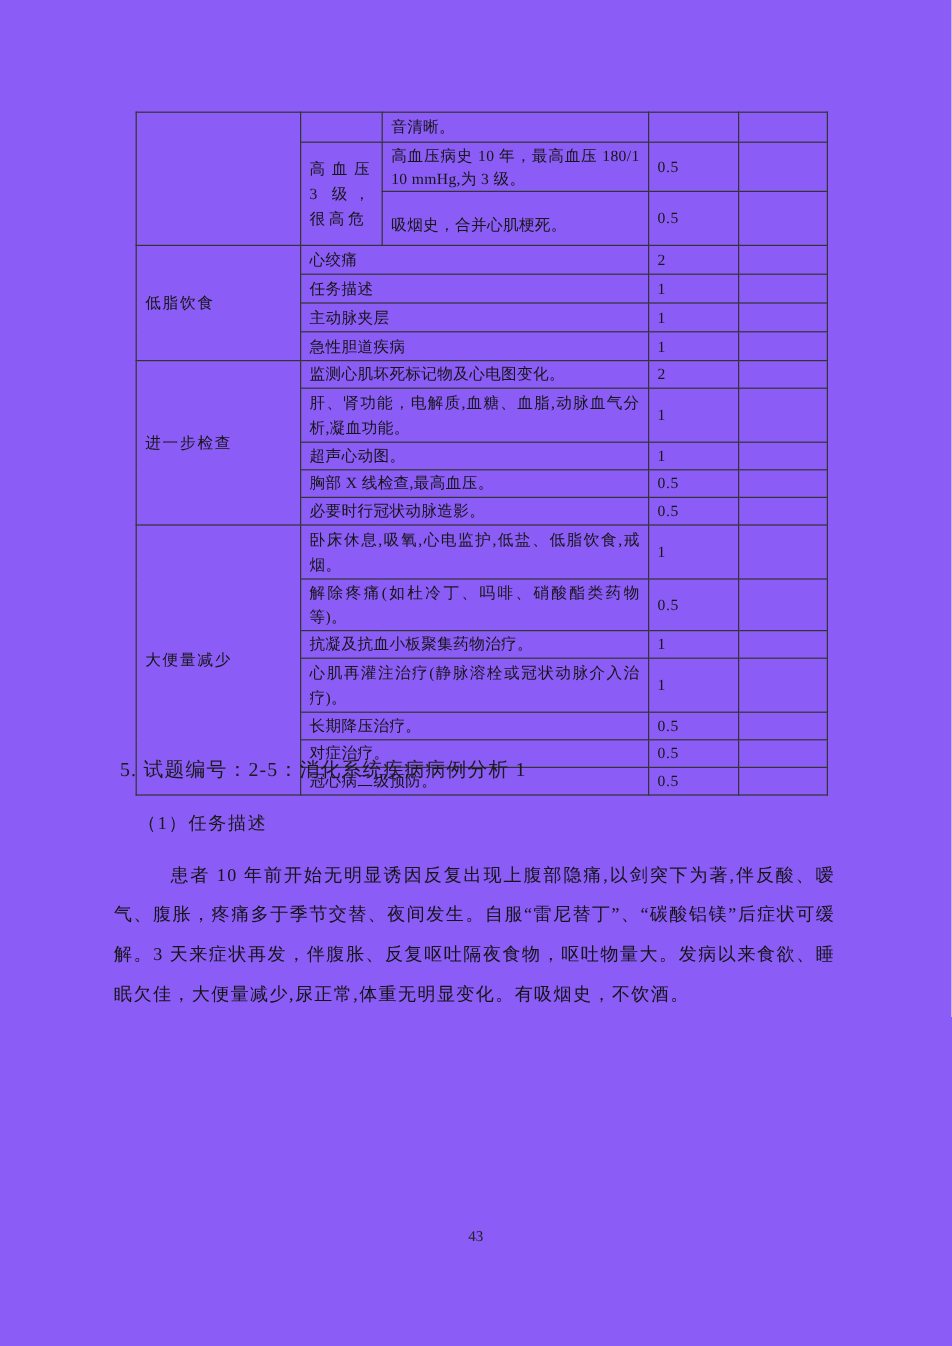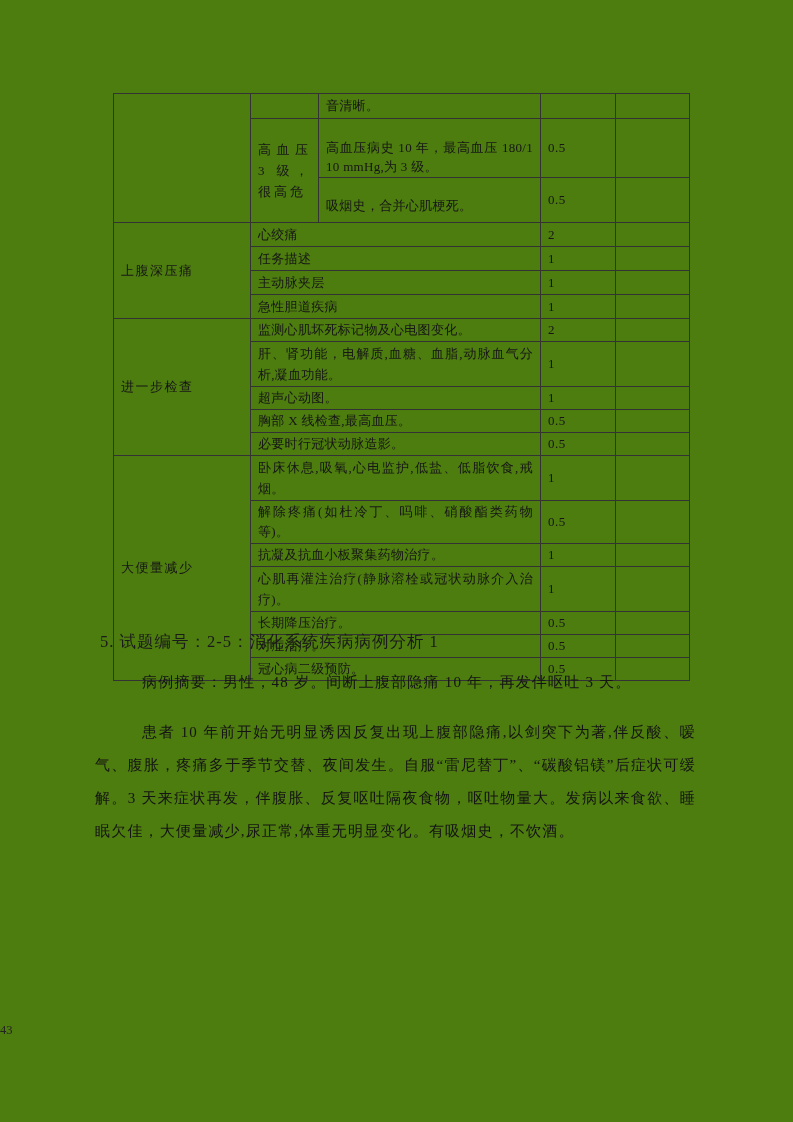--- a/index.html
+++ b/index.html
@@ -1,21 +1,21 @@
 <!DOCTYPE html>
 <html lang="zh"><head>
 <meta charset="utf-8">
 <style>
   * { margin: 0; padding: 0; box-sizing: border-box; }
   html, body { background: #ffffff; }
   .page {
     position: relative;
     width: 793px;
     height: 1122px;
-    background: #4d7c0f;
+    background: #8b5cf6;
     margin: 0 auto;
     font-family: "Liberation Serif", "DejaVu Serif", serif;
     color: #1a1a1a;
     overflow: hidden;
   }
 
   
   table.score-table {
     position: absolute;
     left: 113px;
@@ -55,21 +55,21 @@
   }
   td.score-cell {
     vertical-align: top;
     padding-top: 2px;
     letter-spacing: 0.5px;
     margin-top: 48px;
   }
   td.desc-cell { letter-spacing: 0.3px; text-align: justify; }
   tr.h25 { height: 25px; }
   tr.h40 { height: 40px; }
-  tr.h40 td.desc-cell { line-height: 19px; vertical-align: top; padding-top: 19px; }
+  tr.h40 td.desc-cell { line-height: 19px; vertical-align: top; padding-top: 1px; }
   tr.h45 { height: 45px; }
   tr.h45 td.desc-cell { vertical-align: bottom; padding-bottom: 6px; margin-left: 43px; }
   tr.h24 { height: 24px; }
   tr.h23 { height: 23px; }
   tr.h42 { height: 42px; }
   tr.h42 td.desc-cell { line-height: 21px; }
 
   
   .body-text {
     position: absolute;
@@ -101,20 +101,21 @@
     margin-top: 17px;
     color: #141414;
   }
   .body-text p.first { margin-top: 13px; }
 
   .page-number {
     position: absolute;
     top: 1023px;
     left: 0;
     width: 100%;
+    text-align: center;
     font-size: 12.5px;
     color: #222222;
   }
 </style>
 </head>
 <body>
 
 <div class="page">
 
   <table class="score-table">
@@ -140,21 +141,21 @@
         <td class="score-cell">0.5</td>
         <td></td>
       </tr>
       <tr class="h45">
         <td class="desc-cell">吸烟史，合并心肌梗死。</td>
         <td class="score-cell">0.5</td>
         <td></td>
       </tr>
 
       <tr class="h24">
-        <td class="cat-cell" rowspan="4">上腹深压痛</td>
+        <td class="cat-cell" rowspan="4">低脂饮食</td>
         <td class="desc-cell" colspan="2">心绞痛</td>
         <td class="score-cell">2</td>
         <td></td>
       </tr>
       <tr class="h24">
         <td class="desc-cell" colspan="2">任务描述</td>
         <td class="score-cell">1</td>
         <td></td>
       </tr>
       <tr class="h24">
@@ -229,19 +230,19 @@
       <tr class="h23">
         <td class="desc-cell" colspan="2">冠心病二级预防。</td>
         <td class="score-cell">0.5</td>
         <td></td>
       </tr>
     </tbody>
   </table>
 
   <div class="body-text">
     <h2 class="section-heading">5. 试题编号：2-5：消化系统疾病病例分析 1</h2>
-    <p class="first">病例摘要：男性，48 岁。间断上腹部隐痛 10 年，再发伴呕吐 3 天。</p>
+    <h3 class="sub-heading">（1）任务描述</h3>
     <p>患者 10 年前开始无明显诱因反复出现上腹部隐痛,以剑突下为著,伴反酸、嗳气、腹胀，疼痛多于季节交替、夜间发生。自服“雷尼替丁”、“碳酸铝镁”后症状可缓解。3 天来症状再发，伴腹胀、反复呕吐隔夜食物，呕吐物量大。发病以来食欲、睡眠欠佳，大便量减少,尿正常,体重无明显变化。有吸烟史，不饮酒。</p>
   </div>
 
   <div class="page-number">43</div>
 
 </div>
 
 </body></html>

